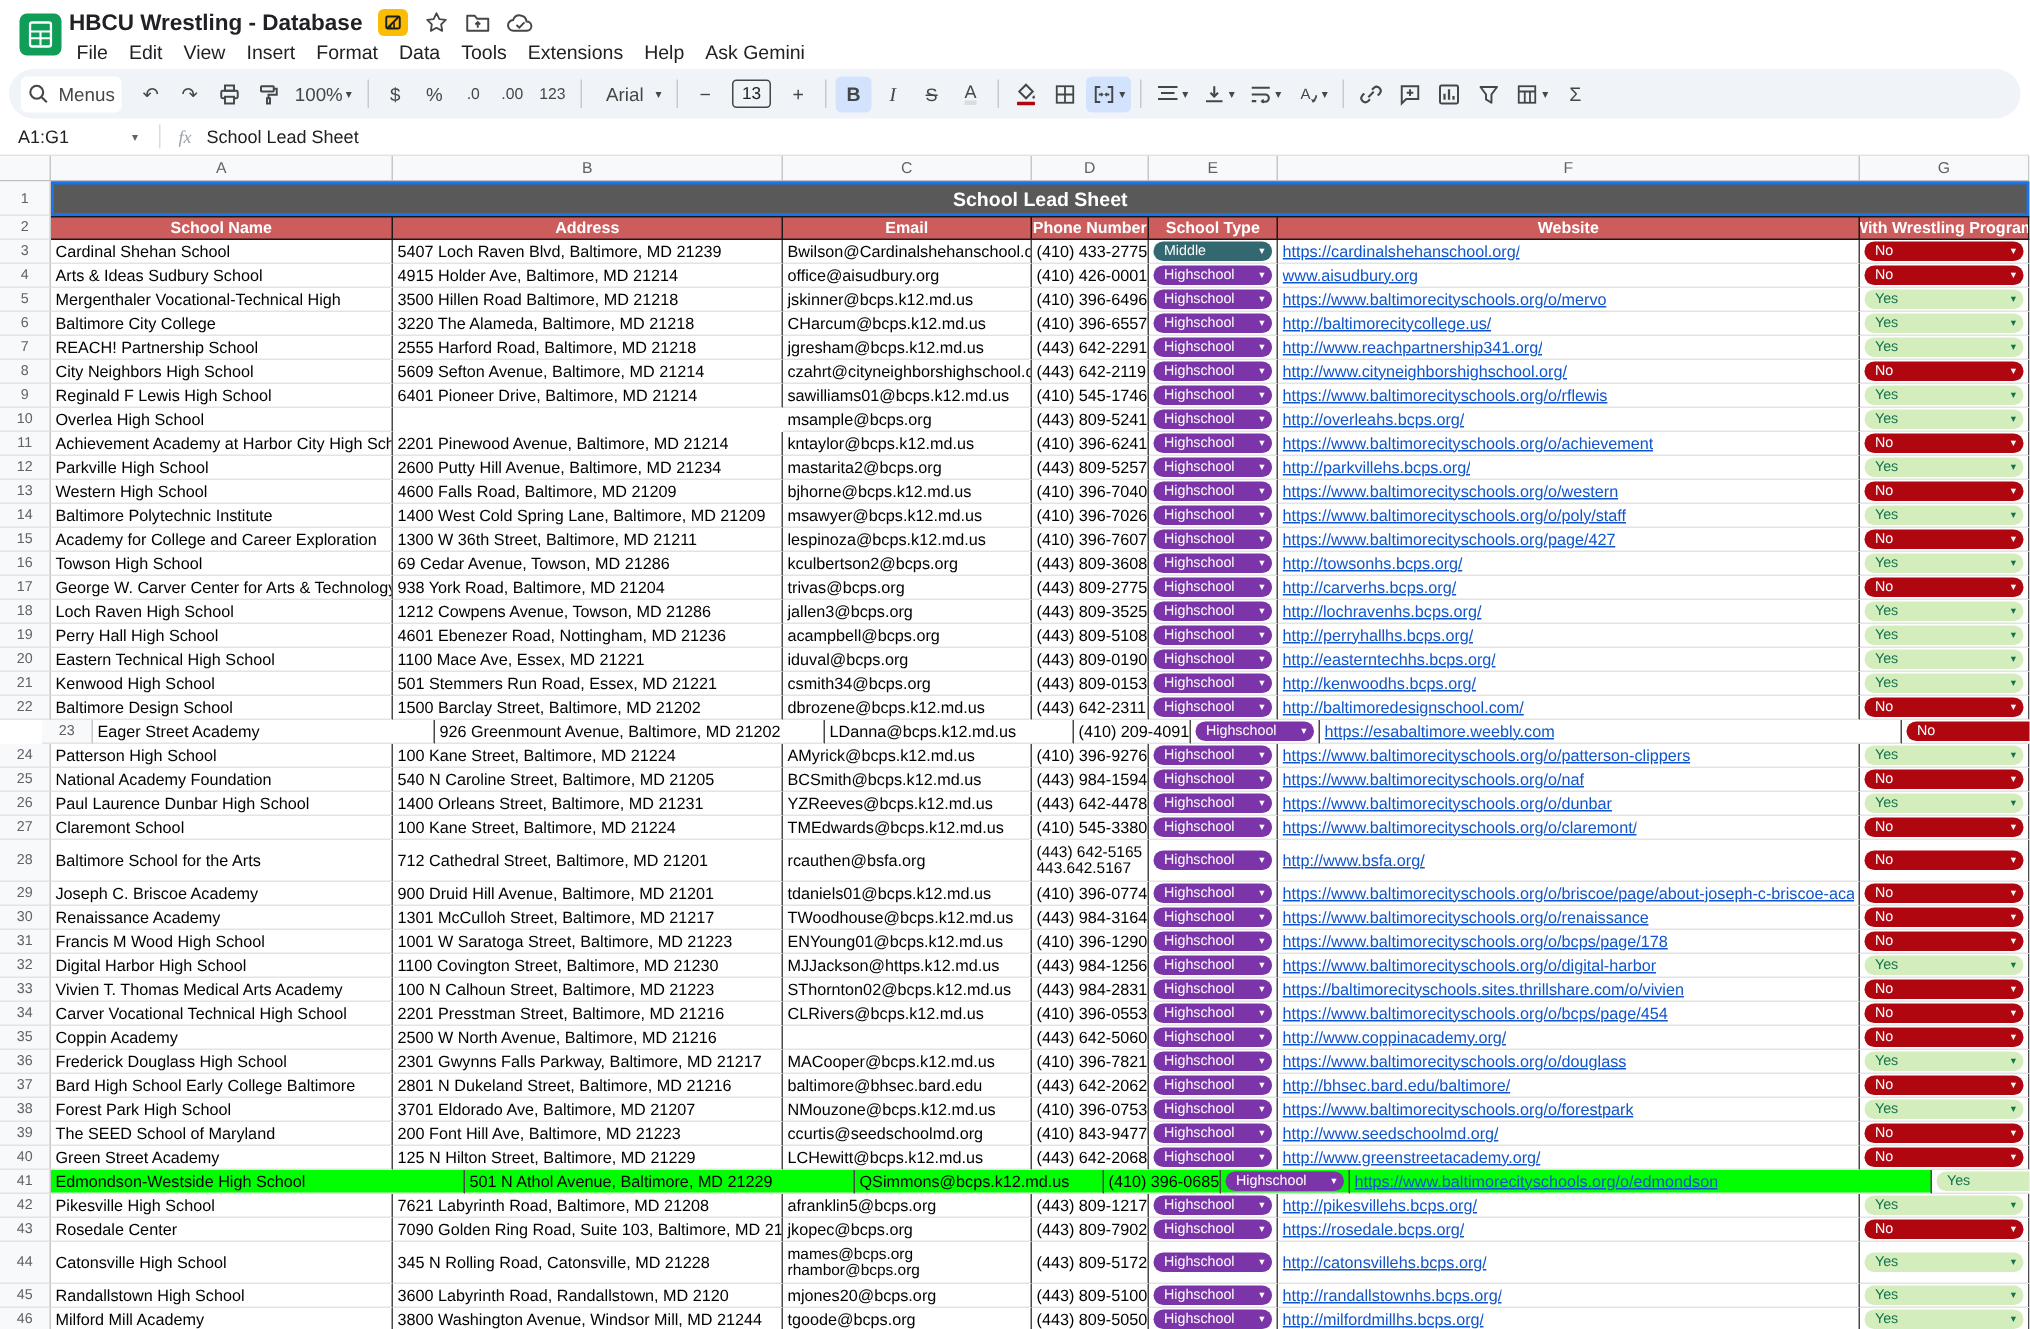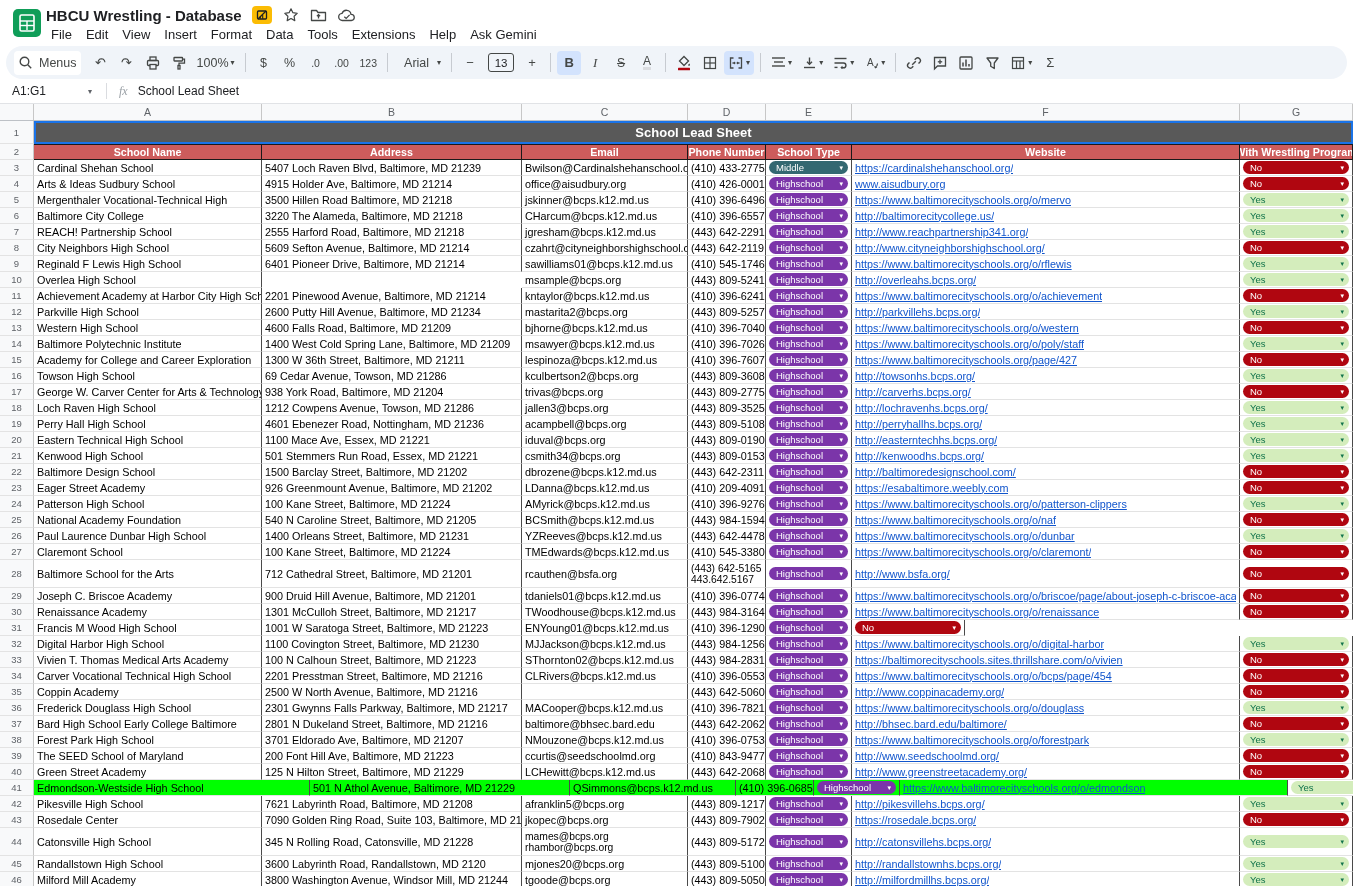--- a/index.html
+++ b/index.html
@@ -789,21 +789,21 @@
         <div class="cell" style="width: 388px;">
           <a class="wlink" href="#">http://baltimoredesignschool.com/</a>
         </div>
         <div class="cell chipcell" style="width: 113px;">
           <div class="chip chip-no">
             <span class="ct">No</span>
             <span class="cc">▾</span>
           </div>
         </div>
       </div>
-      <div class="row" style="height: 16px;">
+      <div class="row" style="height: 16px; padding-left: 28px;">
         <div class="rownum">23</div>
         <div class="cell" style="width: 228px;">Eager Street Academy</div>
         <div class="cell" style="width: 260px;">926 Greenmount Avenue, Baltimore, MD 21202</div>
         <div class="cell" style="width: 166px;">LDanna@bcps.k12.md.us</div>
         <div class="cell" style="width: 78px;">(410) 209-4091</div>
         <div class="cell chipcell" style="width: 86px;">
           <div class="chip chip-high">
             <span class="ct">Highschool</span>
             <span class="cc">▾</span>
           </div>
@@ -978,32 +978,35 @@
         <div class="cell" style="width: 228px;">Francis M Wood High School</div>
         <div class="cell" style="width: 260px;">1001 W Saratoga Street, Baltimore, MD 21223</div>
         <div class="cell" style="width: 166px;">ENYoung01@bcps.k12.md.us</div>
         <div class="cell" style="width: 78px;">(410) 396-1290</div>
         <div class="cell chipcell" style="width: 86px;">
           <div class="chip chip-high">
             <span class="ct">Highschool</span>
             <span class="cc">▾</span>
           </div>
         </div>
+        <div class="cell" style="width: 388px;">
+          <a class="wlink" href="#">https://www.baltimorecityschools.org/o/bcps/page/178</a>
+        </div>
         <div class="cell chipcell" style="width: 113px;">
           <div class="chip chip-no">
             <span class="ct">No</span>
             <span class="cc">▾</span>
           </div>
         </div>
       </div>
       <div class="row" style="height: 16px;">
         <div class="rownum">32</div>
         <div class="cell" style="width: 228px;">Digital Harbor High School</div>
         <div class="cell" style="width: 260px;">1100 Covington Street, Baltimore, MD 21230</div>
-        <div class="cell" style="width: 166px;">MJJackson@bcps.k12.md.us</div>
+        <div class="cell" style="width: 166px;">MJJackson@https.k12.md.us</div>
         <div class="cell" style="width: 78px;">(443) 984-1256</div>
         <div class="cell chipcell" style="width: 86px;">
           <div class="chip chip-high">
             <span class="ct">Highschool</span>
             <span class="cc">▾</span>
           </div>
         </div>
         <div class="cell" style="width: 388px;">
           <a class="wlink" href="#">https://www.baltimorecityschools.org/o/digital-harbor</a>
         </div>

